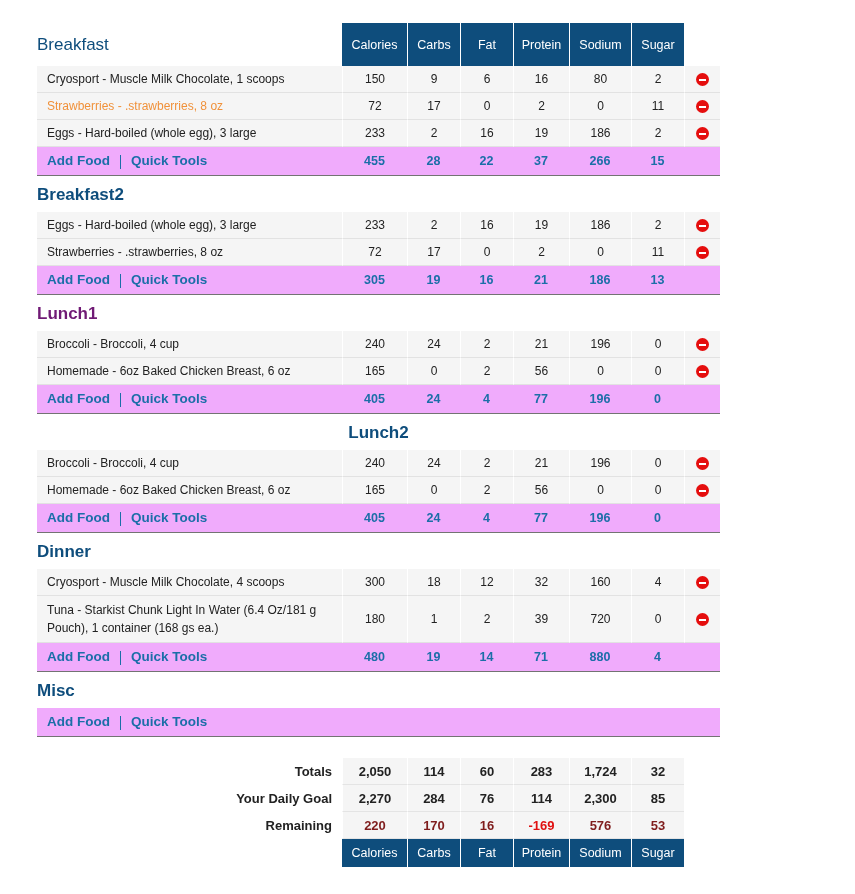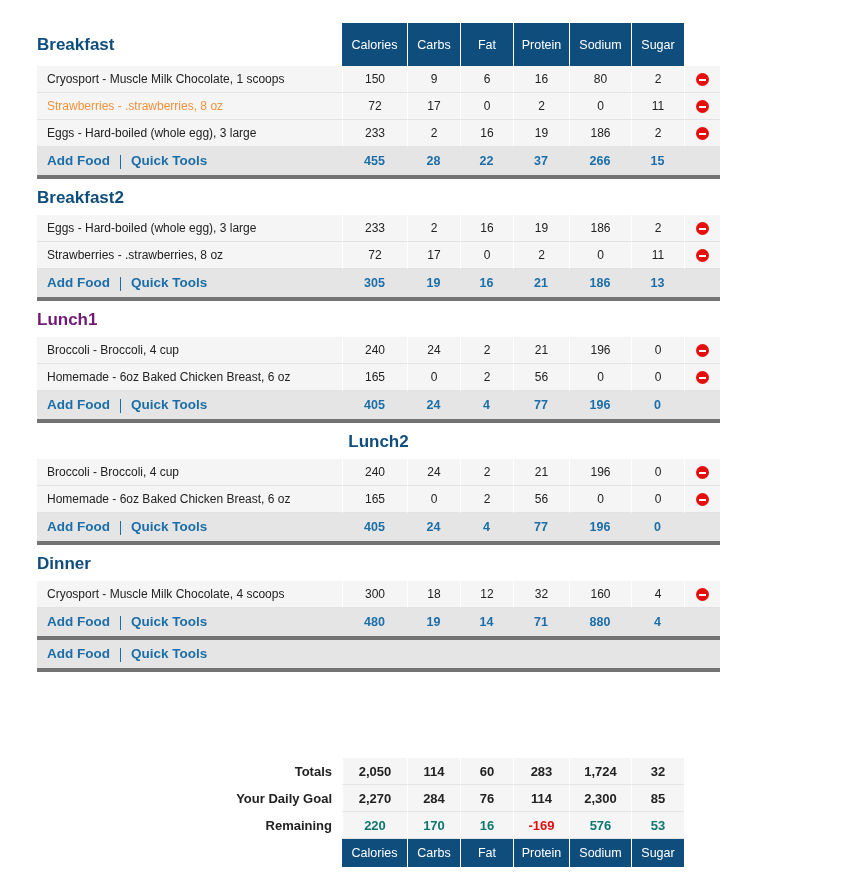--- a/index.html
+++ b/index.html
@@ -9,38 +9,38 @@
   col.c-name { width:305px; }
   col.c-cal { width:65px; }
   col.c-carb { width:53px; }
   col.c-fat { width:53px; }
   col.c-pro { width:56px; }
   col.c-sod { width:62px; }
   col.c-sug { width:53px; }
   col.c-del { width:36px; }
   th.hdr { background:#0e4d7c; color:#fff; font-weight:normal; font-size:12.5px; height:43px; padding:0; text-align:center; border-left:1px solid #fff;margin-left:12px; }
   th.hdr.first { border-left:none; }
-  th.meal-title { text-align:left; font-size:17px; font-weight:bold; color:#0e4d7c; padding:0; vertical-align:middle; height:43px; }
+  th.meal-title { text-align:left; font-size:17px; font-weight:normal; color:#0e4d7c; padding:0; vertical-align:middle; height:43px; }
   td { font-size:12px; color:#222; height:26px; padding:0; text-align:center; background:#f5f5f5; border-bottom:1px solid #e2e2e2; border-left:1px solid #fff; }
   td.name { text-align:left; padding-left:10px; border-left:none; }
   td.name.two-line { line-height:18px; padding-top:3px; padding-bottom:3px; }
   td.name.orange { color:#f0913a; }
   td.del { background:#f5f5f5; }
   .del-icon { display:inline-block; width:13px; height:13px; border-radius:50%; background:#e50e0e; position:relative; vertical-align:middle; }
   .del-icon::after { content:""; position:absolute; left:3px; right:3px; top:5.5px; height:2px; background:#fff; }
-  tr.foot td { background:#e5e5e5; color:#1b6ea8; font-weight:bold; font-size:12.5px; height:26px; border-bottom:4px solid #737373; border-left:none; }
+  tr.foot td { background:#f0abfc; color:#1b6ea8; font-weight:bold; font-size:12.5px; height:26px; border-bottom:1px solid #737373; border-left:none; }
   tr.foot td.name { padding-left:10px; }
   .link { color:#1b6ea8; font-weight:bold; font-size:13.5px; text-decoration:none; cursor:pointer; }
   .sep { display:inline-block; width:1px; height:14px; background:#1b6ea8; vertical-align:middle; margin:0 10px; }
   .totals { position:absolute; left:180px; top:758px; }
   .totals table { width:504px; }
   .totals col.lbl { width:162px; }
   .totals td { font-size:13px; font-weight:bold; height:26px; background:#f5f5f5; color:#222; border-bottom:1px solid #e4e4e4; }
   .totals td.lbl { background:#fff; text-align:right; padding-right:10px; border:none; color:#222; }
-  .totals td.green { color:#0f766e; }
+  .totals td.green { color:#7f1d1d; }
   .totals td.red { color:#e01010; }
   .totals th.hdr { height:28px; }
 </style>
 </head>
 <body>
 
 <div class="wrap">
   <table>
     <colgroup>
       <col class="c-name">
@@ -208,29 +208,42 @@
         <tr>
           <td class="name">Cryosport - Muscle Milk Chocolate, 4 scoops</td>
           <td>300</td>
           <td>18</td>
           <td>12</td>
           <td>32</td>
           <td>160</td>
           <td>4</td>
           <td class="del"><span class="del-icon"></span></td>
         </tr>
+        <tr>
+          <td class="name two-line" style="height: 40px;">Tuna - Starkist Chunk Light In Water (6.4 Oz/181 g Pouch), 1 container (168 gs ea.)</td>
+          <td>180</td>
+          <td>1</td>
+          <td>2</td>
+          <td>39</td>
+          <td>720</td>
+          <td>0</td>
+          <td class="del"><span class="del-icon"></span></td>
+        </tr>
         <tr class="foot">
           <td class="name" style="height: 28px;"><a class="link">Add Food</a><span class="sep"></span><a class="link">Quick Tools</a></td>
           <td>480</td>
           <td>19</td>
           <td>14</td>
           <td>71</td>
           <td>880</td>
           <td>4</td>
           <td></td>
+        </tr>
+        <tr>
+          <td colspan="8" style="background:#fff;border:none;text-align:left;font-size:17px;font-weight:bold;color:#0e4d7c;height:34px;padding-top:2px;">Misc</td>
         </tr>
         <tr class="foot">
           <td class="name" colspan="8" style="height: 28px;"><a class="link">Add Food</a><span class="sep"></span><a class="link">Quick Tools</a></td>
         </tr>
       </tbody>
   </table>
 </div>
 
 <div class="totals">
   <table>

